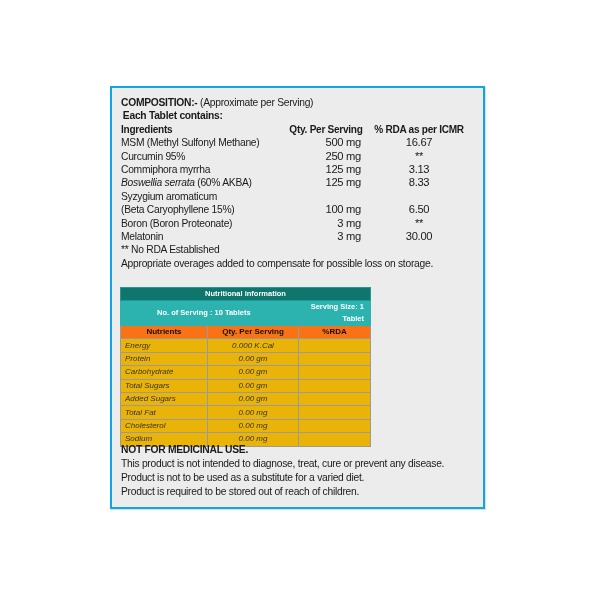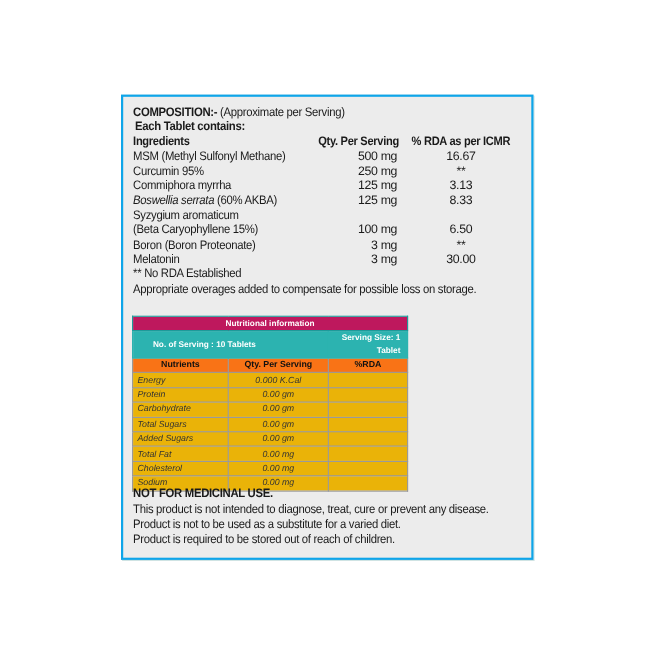--- a/index.html
+++ b/index.html
@@ -17,26 +17,26 @@
   .ing-row .c1 { position:absolute; left:0; transform:scaleX(0.92); transform-origin:left; }
   .ing-row .c2 { position:absolute; left:170px; width:70px; text-align:right; }
   .ing-row .c3 { position:absolute; left:258px; width:80px; text-align:center; }
   .ing-row.head .c2 { left:160px; width:90px; text-align:center; }
   .ing-row.head .c3 { left:248px; width:100px; }
   .ing-row.head { font-weight:bold; transform:scaleX(1); }
   .ing-row.head .c1,.ing-row.head .c2,.ing-row.head .c3 { transform:scaleX(0.9); }
 
   .ntable { position:absolute; left:8px; top:199px; width:251px; border-collapse:collapse; font-size:8px; }
   .ntable td, .ntable th { border:1px solid #9a9a9a; padding:0 4px; height:12.4px; line-height:12px; }
-  .ntable .h1 td { background:#be185d; color:#ffffff; text-align:center; font-weight:bold; height:11px; border-color:#1e9a9a; font-size:7.5px; }
+  .ntable .h1 td { background:#0f766e; color:#ffffff; text-align:center; font-weight:bold; height:11px; border-color:#1e9a9a; font-size:7.5px; }
   .ntable .h2 td { background:#2cb3b0; color:#ffffff; font-weight:bold; height:12px; border-color:#2cb3b0; font-size:7.5px; }
   .ntable .h3 th { font-weight:bold; text-align:center; background:#f97316; color:#111; font-size:8px; }
   .ntable .r td { font-style:italic; color:#333; background:#eab308; }
   .ntable .r td.q { text-align:center; }
-  .ntable .h2 .left { text-align:left; padding-left:18px; }
+  .ntable .h2 .left { text-align:left; padding-left:36px; }
   .ntable .h2 .right { text-align:right; padding-right:6px; }
 
   .footer { position:absolute; left:9px; top:354px; }
   .footer .line { font-size:11.2px; line-height:14px; }
 </style>
 </head>
 <body>
 
 <div class="label-box">
   <div class="inner">

